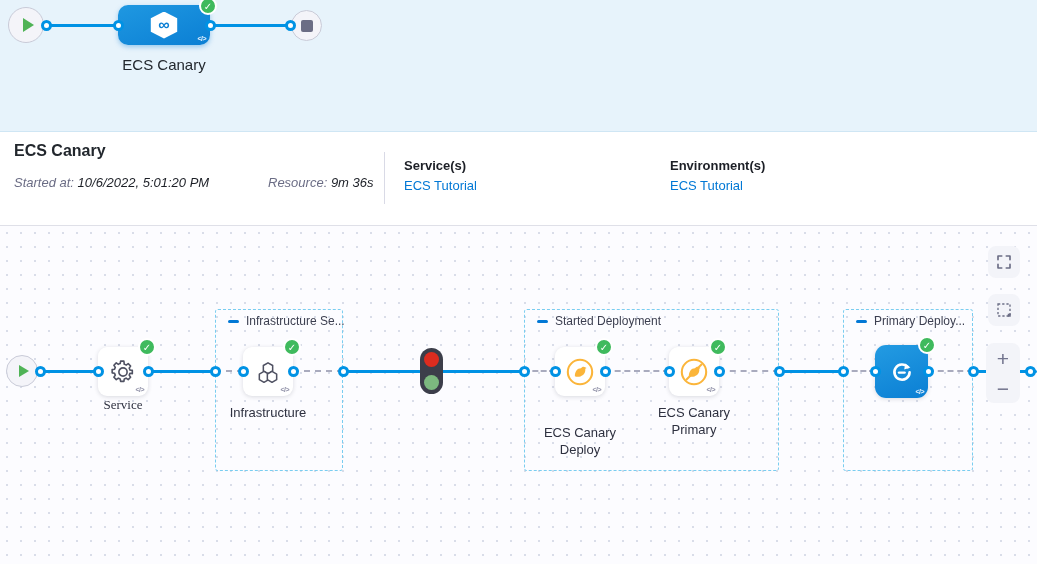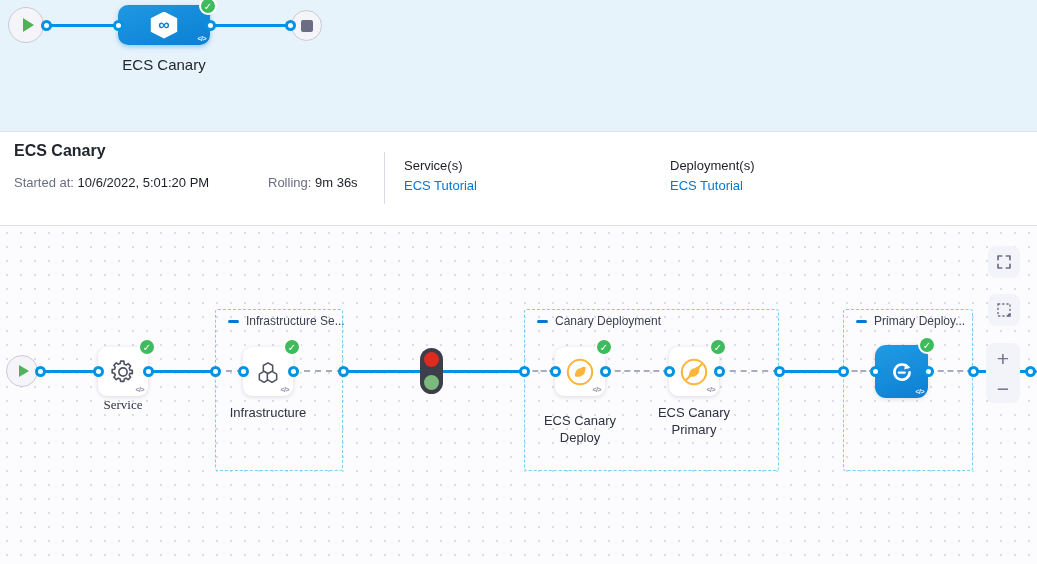--- a/index.html
+++ b/index.html
@@ -60,26 +60,26 @@
            justify-content:center; z-index:3; cursor:pointer; box-shadow:0 2px 5px rgba(2,120,213,.35); }
   .hexicon { width:30px; height:27px; background:#fff;
              clip-path:polygon(50% 0,94% 25%,94% 75%,50% 100%,6% 75%,6% 25%);
              display:flex; align-items:center; justify-content:center;
              color:#0b7fd4; font-size:16px; font-weight:bold; line-height:1; }
   .stage-label { position:absolute; left:104px; top:56px; width:120px; text-align:center;
                  font-size:15px; color:#22272d; z-index:2; }
 
   
   .ib-title { position:absolute; left:14px; top:10px; font-size:16px; font-weight:bold; }
-  .ib-meta  { position:absolute; top:43px; font-size:13px; }
+  .ib-meta  { position:absolute; top:43px; font-size:13px;font-style:italic; }
   .ib-meta .lab { color:#6b6d85; }
   .ib-meta .val { color:#1c1f26; }
   .vdiv { position:absolute; left:384px; top:20px; width:1px; height:52px; background:#d9dae6; }
   .kv { position:absolute; top:26px; }
-  .kv .k { font-size:13px; font-weight:normal; color:#1c1f26; }
+  .kv .k { font-size:13px; font-weight:bold; color:#1c1f26; }
   .kv .v { font-size:13px; color:#0278d5; margin-top:5px; cursor:pointer; }
 
   
   .ctrl { position:absolute; width:32px; height:32px; background:#f3f4f9; border-radius:8px;
           display:flex; align-items:center; justify-content:center; z-index:6; cursor:pointer; }
   .zoompanel { position:absolute; left:986px; top:343px; width:34px; height:60px; background:#f3f4f9;
                border-radius:8px; z-index:6; display:flex; flex-direction:column; }
   .zbtn { flex:1; display:flex; align-items:center; justify-content:center; font-size:21px;
           color:#72748e; cursor:pointer; line-height:1; }
 
@@ -120,47 +120,47 @@
     <div class="stage-label">ECS Canary</div>
   </div>
 
   <div class="info-bar">
     <div class="ib-title">ECS Canary</div>
     <div class="ib-meta" style="left:14px;">
       <span class="lab">Started at:</span>
       <span class="val">10/6/2022, 5:01:20 PM</span>
     </div>
     <div class="ib-meta" style="left:268px;">
-      <span class="lab">Rolling:</span>
+      <span class="lab">Resource:</span>
       <span class="val">9m 36s</span>
     </div>
     <div class="vdiv"></div>
     <div class="kv" style="left:404px;">
       <div class="k">Service(s)</div>
       <div class="v">ECS Tutorial</div>
     </div>
     <div class="kv" style="left:670px;">
-      <div class="k">Deployment(s)</div>
+      <div class="k">Environment(s)</div>
       <div class="v">ECS Tutorial</div>
     </div>
   </div>
 
   <div class="canvas"></div>
 
   <div class="group" style="left:215px;top:309px;width:128px;height:162px;"></div>
   <div class="group" style="left:524px;top:309px;width:255px;height:162px;"></div>
   <div class="group" style="left:843px;top:309px;width:130px;height:162px;"></div>
 
   <div class="grouphead" style="left:228px;top:314px;">
     <span class="minusbar"></span>
     <span class="glabel">Infrastructure Se...</span>
   </div>
   <div class="grouphead" style="left:537px;top:314px;">
     <span class="minusbar"></span>
-    <span class="glabel">Canary Deployment</span>
+    <span class="glabel">Started Deployment</span>
   </div>
   <div class="grouphead" style="left:856px;top:314px;">
     <span class="minusbar"></span>
     <span class="glabel">Primary Deploy...</span>
   </div>
 
   <div class="hline" style="left:40px;top:369.5px;width:58px;"></div>
   <div class="hline" style="left:148px;top:369.5px;width:67px;"></div>
   <div class="hline" style="left:343px;top:369.5px;width:78px;"></div>
   <div class="hline" style="left:441px;top:369.5px;width:83px;"></div>
@@ -213,21 +213,21 @@
   <div class="node" style="left:555px;top:347px;">
     <svg width="30" height="30" viewBox="0 0 32 32">
       <circle cx="16" cy="16" r="13" fill="none" stroke="#fbb53a" stroke-width="2.2"></circle>
       <path fill="#fbb53a" d="M10.5 20.5c0-5 2.5-8.5 6.5-8.5 1-1.8 3.2-2.2 4.5-1l1.5.6-1.4 1c.6 3.8-1.6 7-5.1 8.1-2 .7-4.5.6-6-.2z"></path>
     </svg>
     <span class="badge">
         <span>✓</span>
       </span>
     <span class="code"><span>&lt;/&gt;</span></span>
   </div>
-  <div class="nlabel" style="left:525px;top:412px;width:110px;">ECS Canary Deploy</div>
+  <div class="nlabel" style="left:525px;top:424px;width:110px;">ECS Canary Deploy</div>
 
   <div class="node" style="left:669px;top:347px;">
     <svg width="30" height="30" viewBox="0 0 32 32">
       <circle cx="16" cy="16" r="13" fill="none" stroke="#fbb53a" stroke-width="2.2"></circle>
       <path fill="#fbb53a" d="M10.5 20.5c0-5 2.5-8.5 6.5-8.5 1-1.8 3.2-2.2 4.5-1l1.5.6-1.4 1c.6 3.8-1.6 7-5.1 8.1-2 .7-4.5.6-6-.2z"></path>
       <line x1="7.5" y1="24.5" x2="24.5" y2="7.5" stroke="#fbb53a" stroke-width="2.2"></line>
     </svg>
     <span class="badge">
         <span>✓</span>
       </span>

